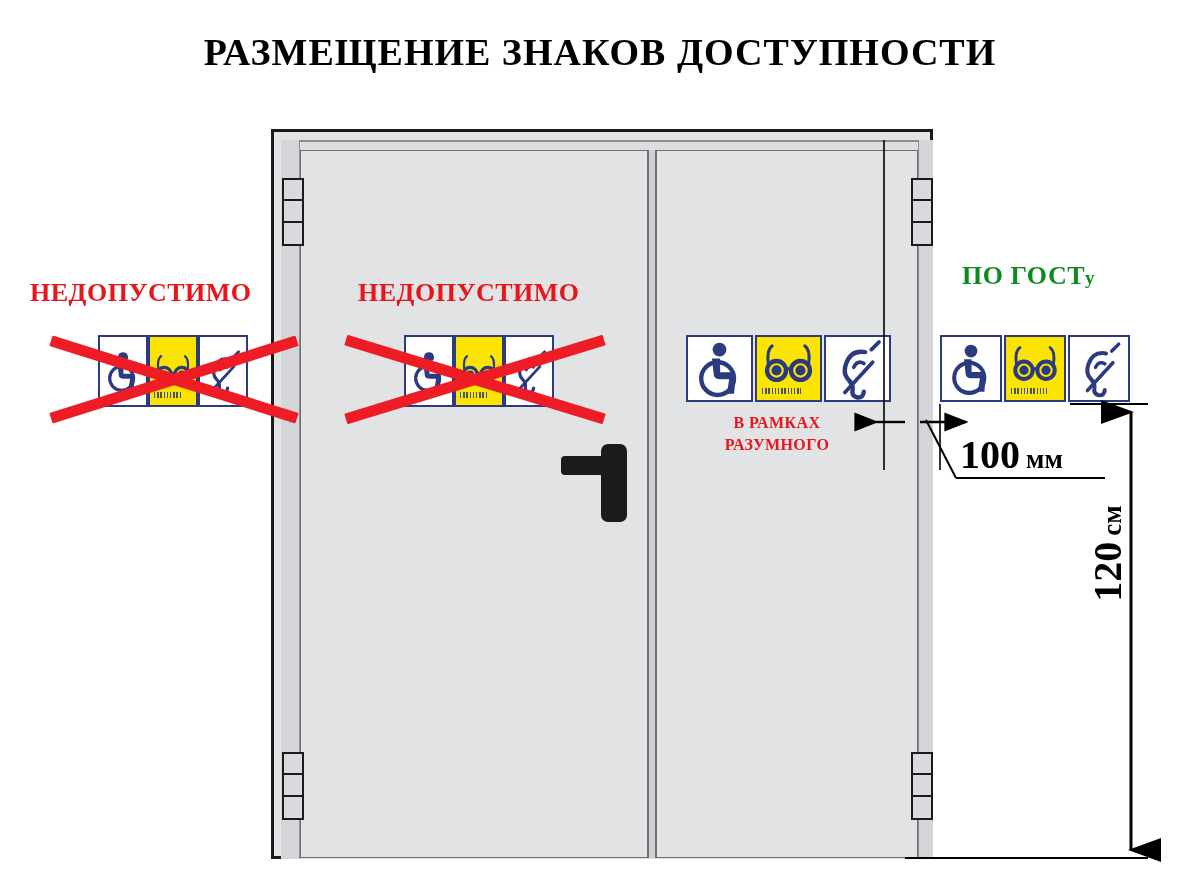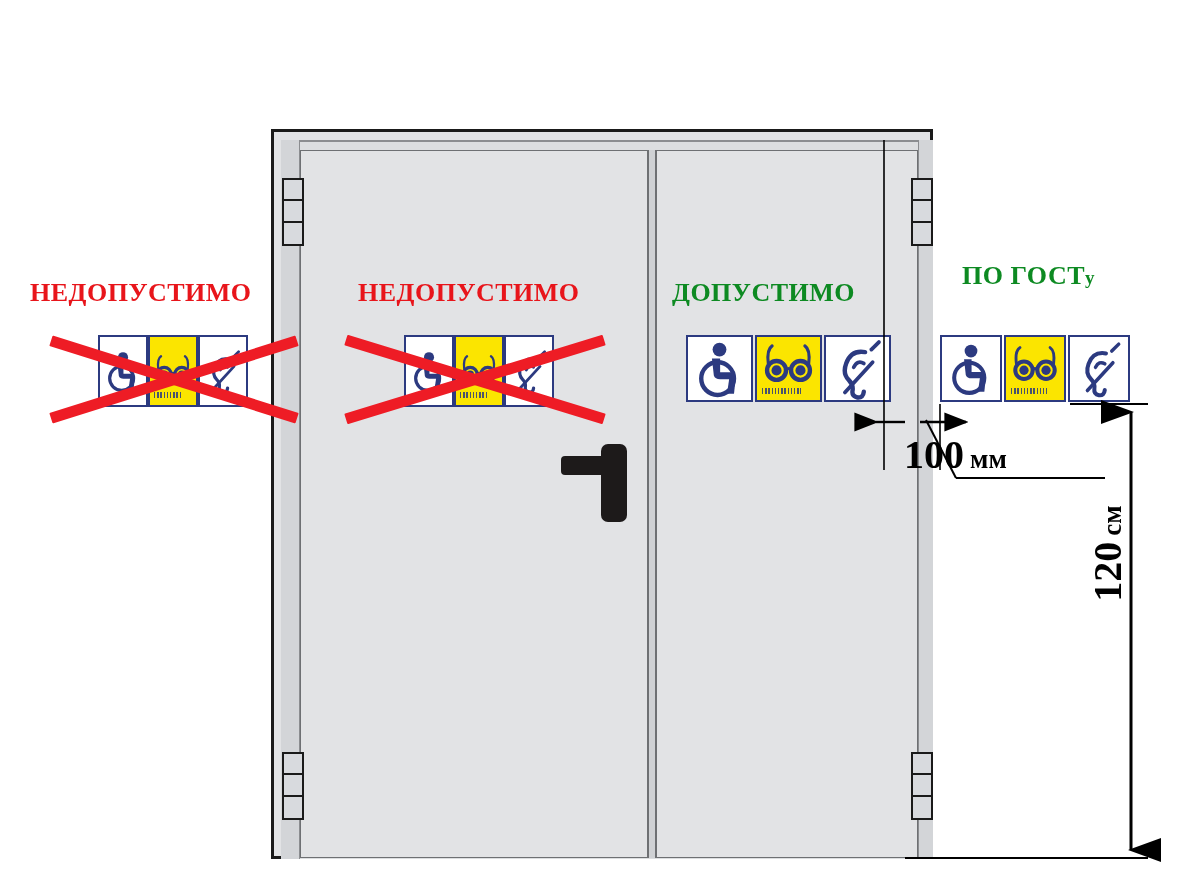--- a/index.html
+++ b/index.html
@@ -199,21 +199,21 @@
   .dim-svg {
     position: absolute;
     left: 0;
     top: 0;
     width: 1200px;
     height: 881px;
     pointer-events: none;
   }
   .dim-text-100 {
     position: absolute;
-    left: 904px;
+    left: 960px;
     top: 431px;
     font-family: "Liberation Serif", "DejaVu Serif", serif;
     font-weight: bold;
     color: #000000;
     white-space: nowrap;
   }
   .dim-text-100 .num { font-size: 40px; }
   .dim-text-100 .unit { font-size: 27px; margin-left: 6px; }
 
   .dim-text-120 {
@@ -228,20 +228,21 @@
     white-space: nowrap;
   }
   .dim-text-120 .num { font-size: 40px; }
   .dim-text-120 .unit { font-size: 27px; margin-left: 6px; }
 </style>
 </head>
 <body>
 
 <div id="stage">
 
+  <div class="title">РАЗМЕЩЕНИЕ ЗНАКОВ ДОСТУПНОСТИ</div>
 
   <div class="door-outer"></div>
   <div class="door-inner-frame"></div>
   <div class="jamb jamb-left"></div>
   <div class="jamb jamb-right"></div>
   <div class="leaf leaf-left"></div>
   <div class="leaf leaf-right"></div>
   <div class="mullion"></div>
 
   <div class="hinge hinge-lt">
@@ -263,21 +264,20 @@
     <div class="seg"></div>
       <div class="seg"></div>
       <div class="seg"></div>
   </div>
 
   <div class="handle-arm"></div>
   <div class="handle-stem"></div>
 
   <div class="cat-label cat-red" style="left:30px;  top:278px;">НЕДОПУСТИМО</div>
   <div class="cat-label cat-red" style="left:358px; top:278px;">НЕДОПУСТИМО</div>
-  <div class="cat-label cat-green" style="left:672px; top:278px;">ДОПУСТИМО</div>
   <div class="cat-label cat-green" style="left:962px; top:261px;"><span>ПО ГОСТ</span><span class="small-suffix">у</span></div>
 
   <div class="sign-group" style="left:98px; top:335px; gap:0;">
     <div class="sign-tile" style="width:50px;height:72px;">
       <svg viewBox="0 0 100 100">
         <circle cx="50" cy="20" r="11" fill="#2c3a80"></circle>
         <path d="M38 34 h13 v22 h21 v11 h-21 q-8 0 -10 -6 z" fill="#2c3a80"></path>
         <path d="M66 62 h10 l-3 28 h-11 z" fill="#2c3a80"></path>
         <circle cx="47" cy="66" r="26" fill="none" stroke="#2c3a80" stroke-width="7"></circle>
       </svg>
@@ -376,20 +376,22 @@
     <div class="sign-tile" style="width:67px;height:67px;">
       <svg viewBox="0 0 100 100">
         <path d="M62 24 q-22 -4 -30 18 q-6 16 4 26 q8 8 6 18 q-1 8 8 10 q9 1 10 -9" fill="none" stroke="#2c3a80" stroke-width="7" stroke-linecap="round"></path>
         <path d="M44 48 q6 -12 16 -6" fill="none" stroke="#2c3a80" stroke-width="6" stroke-linecap="round"></path>
         <path d="M72 20 l12 -12" stroke="#2c3a80" stroke-width="6" stroke-linecap="round"></path>
         <path d="M30 88 l44 -48" stroke="#2c3a80" stroke-width="6" stroke-linecap="round"></path>
       </svg>
     </div>
   </div>
 
+  <div class="note" style="left:672px; top:412px; width:210px;">В РАМКАХ</div>
+  <div class="note" style="left:672px; top:434px; width:210px;">РАЗУМНОГО</div>
 
   <div class="sign-group" style="left:940px; top:335px; gap:2px;">
     <div class="sign-tile" style="width:62px;height:67px;">
       <svg viewBox="0 0 100 100">
         <circle cx="50" cy="20" r="11" fill="#2c3a80"></circle>
         <path d="M38 34 h13 v22 h21 v11 h-21 q-8 0 -10 -6 z" fill="#2c3a80"></path>
         <path d="M66 62 h10 l-3 28 h-11 z" fill="#2c3a80"></path>
         <circle cx="47" cy="66" r="26" fill="none" stroke="#2c3a80" stroke-width="7"></circle>
       </svg>
     </div>

